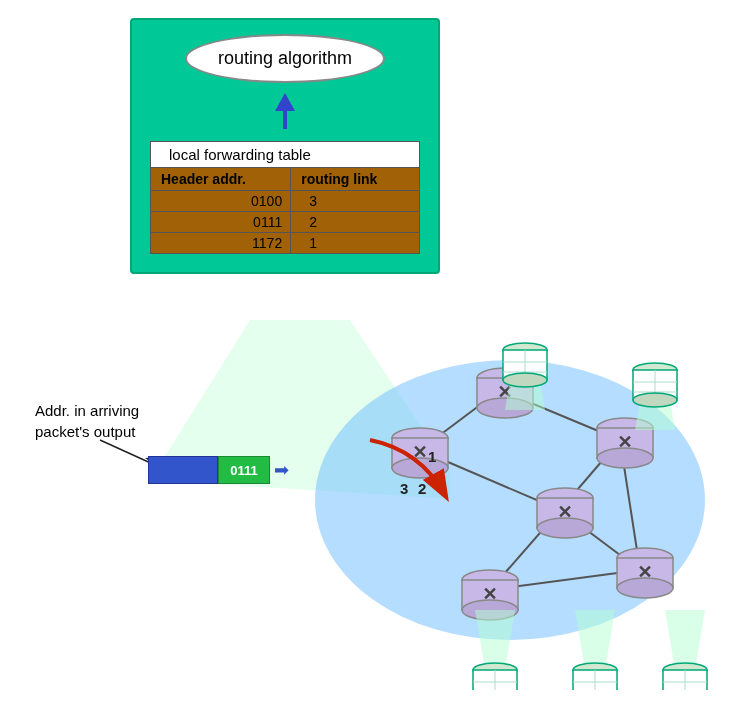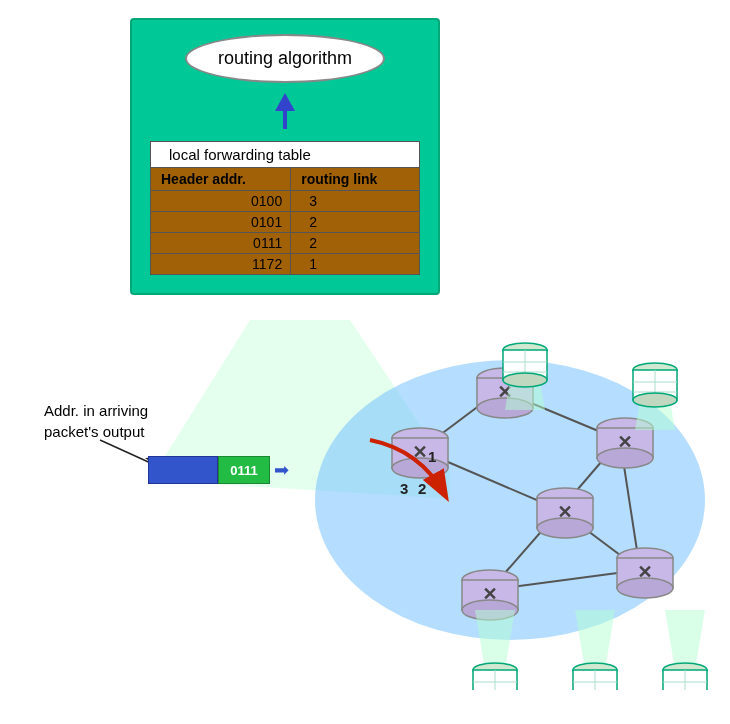--- a/index.html
+++ b/index.html
@@ -126,21 +126,21 @@
     .packet-arrow {
       color: #3355cc;
       font-size: 18px;
       margin: 0 4px;
     }
 
     
     .addr-label {
       position: absolute;
       top: 400px;
-      left: 44px;
+      left: 35px;
       font-size: 15px;
       line-height: 1.4;
     }
 
     
     .link-label {
       position: absolute;
       font-size: 15px;
       font-weight: bold;
       color: #222;
@@ -173,24 +173,20 @@
         <tr>
       <td colspan="2" class="table-title">local forwarding table</td>
     </tr>
     <tr>
       <th>Header addr.</th>
       <th>routing link</th>
     </tr>
     <tr>
       <td>0100</td>
       <td>3</td>
-    </tr>
-    <tr>
-      <td>0101</td>
-      <td>2</td>
     </tr>
     <tr>
       <td>0111</td>
       <td>2</td>
     </tr>
     <tr>
       <td>1172</td>
       <td>1</td>
     </tr>
   </tbody>

